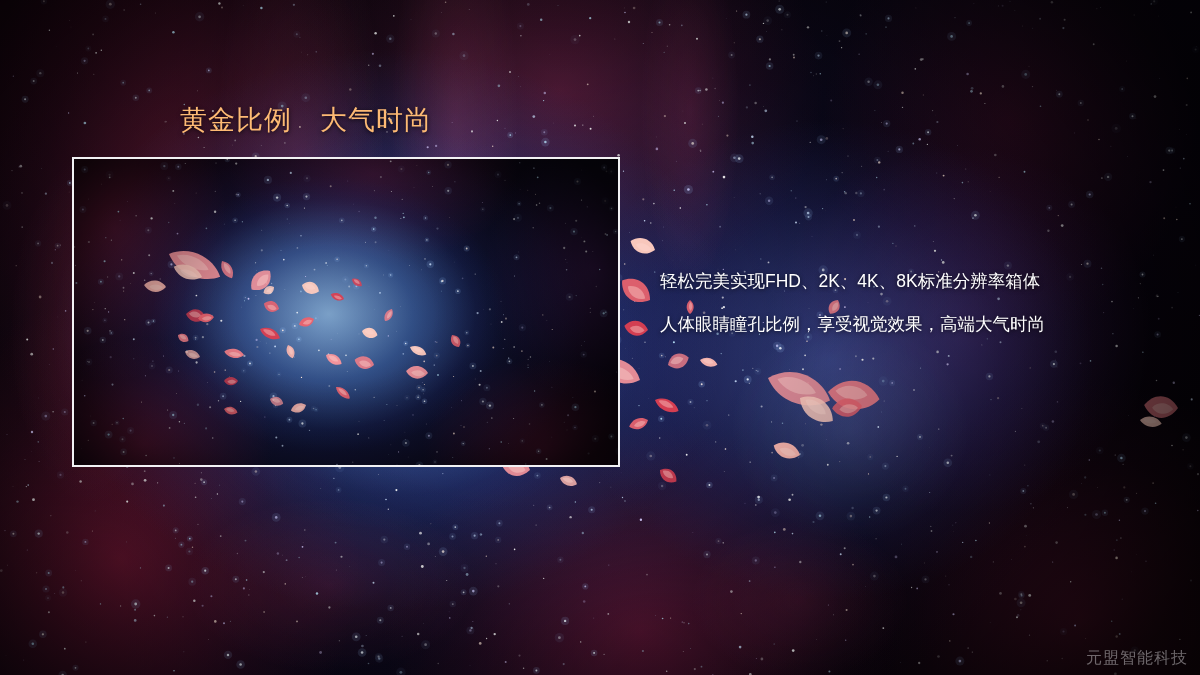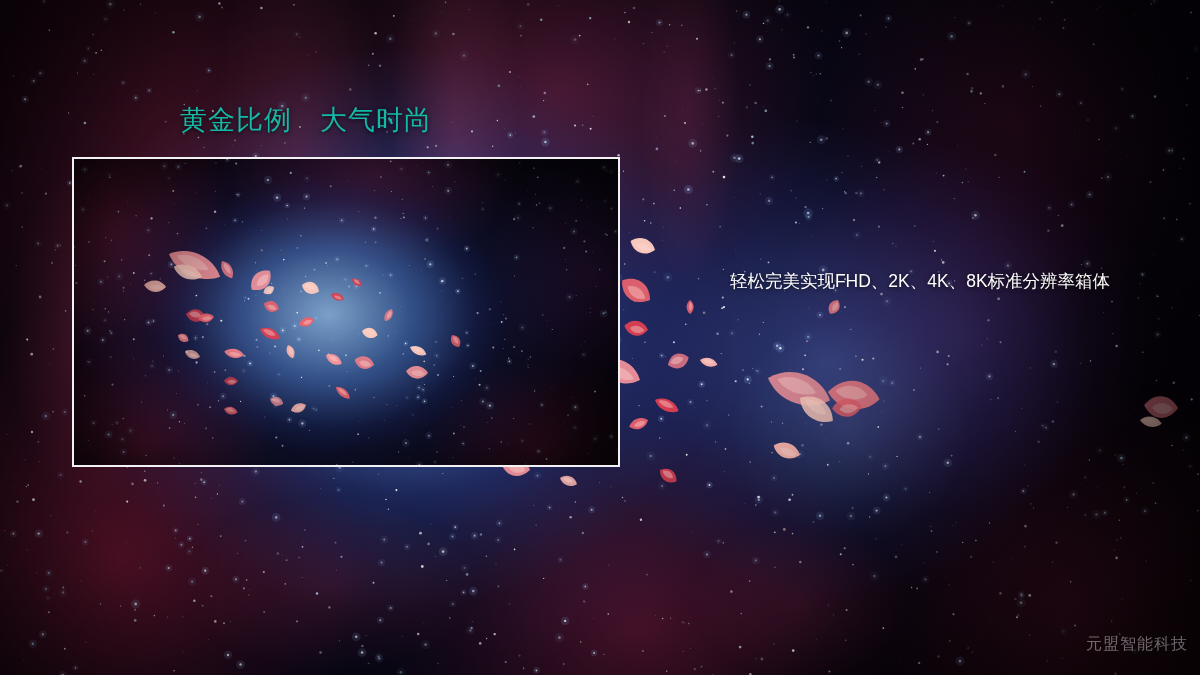--- a/index.html
+++ b/index.html
@@ -98,42 +98,41 @@
     height: 310px;
   }
 
   
   #headline {
     position: absolute;
     left: 180px;
     top: 102px;
     font-size: 27px;
     letter-spacing: 1px;
-    color: #14b8a6;
+    color: #fdba74;
     white-space: pre;
     text-shadow: 0 1px 4px rgba(0,0,0,0.75);
   }
   #body-copy {
     position: absolute;
     left: 660px;
     top: 260px;
     width: 520px;
   }
   .body-line {
     font-size: 17.5px;
     line-height: 43px;
     color: #ffffff;
     white-space: nowrap;
     text-shadow: 0 1px 4px rgba(0,0,0,0.7);
-    text-align: center;
   }
   #watermark {
     position: absolute;
     right: 12px;
-    bottom: 20px;
+    bottom: 6px;
     font-size: 16px;
     letter-spacing: 1px;
     color: rgba(190,185,190,0.55);
   }
 </style>
 </head>
 <body>
 
 <div id="slide">
 
@@ -2292,16 +2291,17 @@
           <path d="M0,0 C2.6039999999999996,-2.8144976797297594 6.7704,-2.2515981437838075 8.68,0 C6.7704,2.0264383294054267 2.6039999999999996,2.5893378653513786 0,0 Z" fill="#ffd9d2" opacity="0.40" transform="translate(1.9600000000000002,-0.5863536832770333)"></path>
         </g>
       </svg>
     <div id="picture-vignette"></div>
   </div>
 
   <div id="headline">黄金比例　大气时尚</div>
 
   <div id="body-copy">
     <div class="body-line">轻松完美实现FHD、2K、4K、8K标准分辨率箱体</div>
+    <div class="body-line">人体眼睛瞳孔比例，享受视觉效果，高端大气时尚</div>
   </div>
 
   <div id="watermark">元盟智能科技</div>
 </div>
 
 </body></html>

